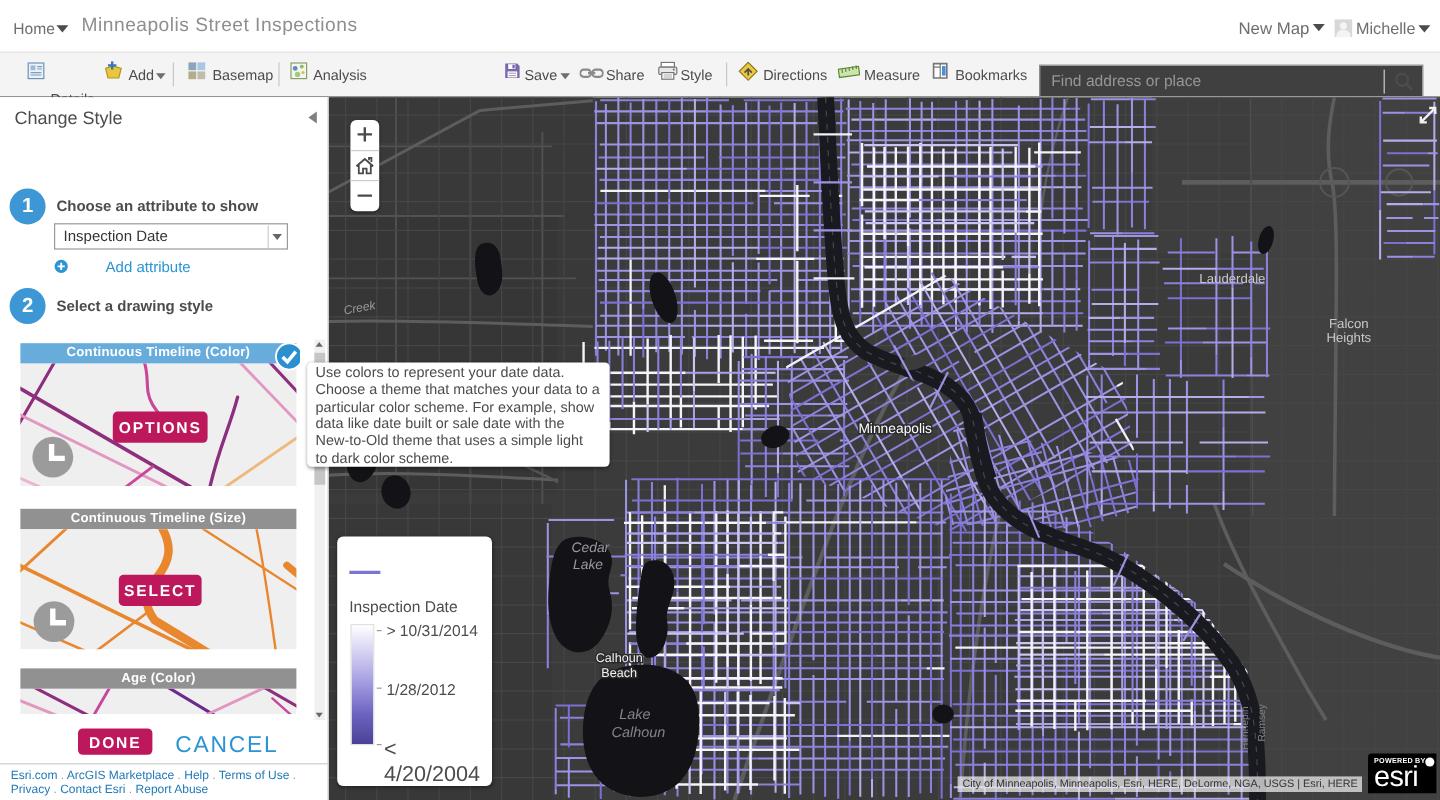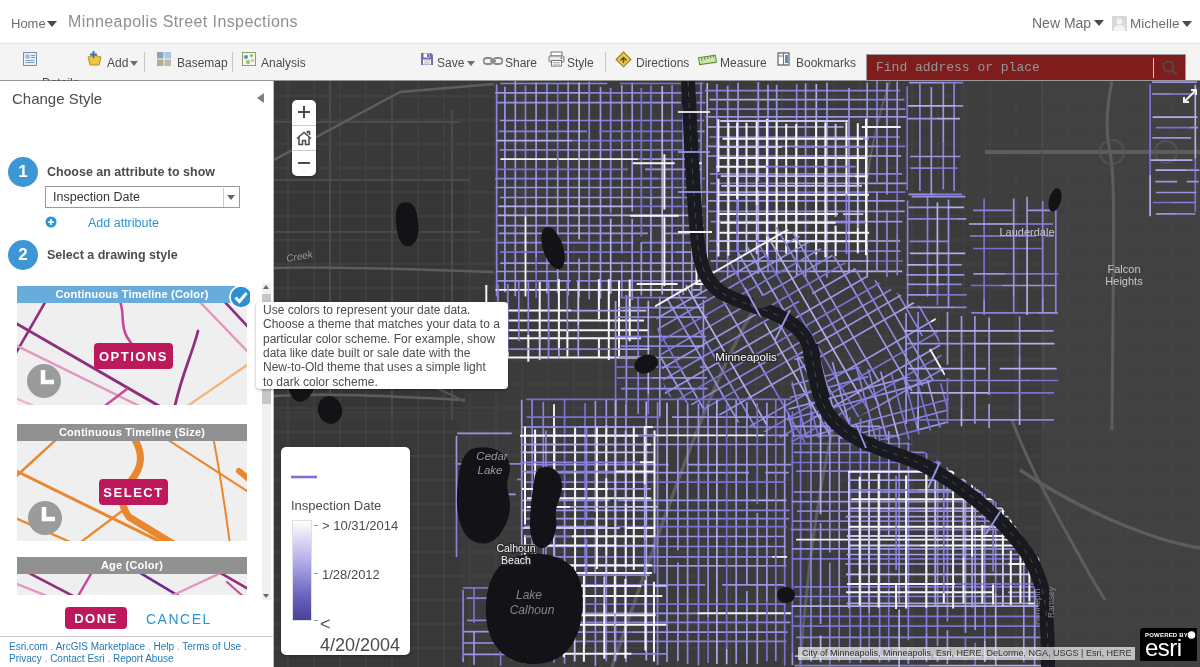--- a/index.html
+++ b/index.html
@@ -94,21 +94,21 @@
           <path d="M2 2 H13 V14 H2 Z" fill="#fff" stroke="#777" stroke-width="1.4"></path>
           <path d="M7.5 2 V14 M2 5 H7.5" stroke="#777" stroke-width="1"></path>
           <rect x="9" y="4" width="3" height="8" fill="#4a90d9"></rect>
         </svg></div>
       <div class="tlab" style="left:796px;">Bookmarks</div>
       <div style="position:absolute;top:17px;width:0;height:0;border-left:4.5px solid transparent;border-right:4.5px solid transparent;border-top:5px solid #6e6e6e;left:130px;"></div>
       <div style="position:absolute;top:17px;width:0;height:0;border-left:4.5px solid transparent;border-right:4.5px solid transparent;border-top:5px solid #6e6e6e;left:467px;"></div>
       <div class="tsep" style="left:144px;"></div>
       <div class="tsep" style="left:232px;"></div>
       <div class="tsep" style="left:605px;"></div>
-      <div style="position:absolute;left:866px;top:10px;width:320px;height:27px;background:#7f1d1d;border:1px solid #999;font-family:Liberation Mono, monospace;">
+      <div style="position:absolute;left:866px;top:10px;width:320px;height:27px;background:#404040;border:1px solid #999;">
 <span style="position:absolute;left:9px;top:5px;font-size:13px;color:#969696;">Find address or place</span>
 <div style="position:absolute;right:31px;top:3px;width:1px;height:20px;background:#ccc;"></div>
 <svg style="position:absolute;right:6px;top:4px;" width="18" height="18">
           <circle cx="7.5" cy="7.5" r="5" fill="none" stroke="#4c4c4c" stroke-width="1.8"></circle>
           <path d="M11.2 11.2 L16 16" stroke="#4c4c4c" stroke-width="2.2"></path>
         </svg>
 </div>
     </div>
     <svg id="map" width="926" height="586" viewBox="274 81 926 586" style="position:absolute;left:274px;top:81px;">
 <defs>
@@ -427,21 +427,21 @@
             <path d="M17 7 V19 H28" stroke="#fff" stroke-width="4.5" fill="none"></path>
           </svg>
         </div>
       </div>
       <div style="position:absolute;left:262px;top:202px;width:9px;height:317px;background:#f0f0f0;">
 <div style="position:absolute;left:1px;top:2px;width:0;height:0;border-left:3.5px solid transparent;border-right:3.5px solid transparent;border-bottom:4.5px solid #666;"></div>
 <div style="position:absolute;left:0;top:11px;width:9px;height:110px;background:#c6c6c6;"></div>
 <div style="position:absolute;left:1px;bottom:2px;width:0;height:0;border-left:3.5px solid transparent;border-right:3.5px solid transparent;border-top:4.5px solid #666;"></div>
 </div>
       <div class="cbtn" style="left:65px;top:526px;width:62px;height:22px;font-size:13px;">DONE</div>
-      <div style="position:absolute;left:146px;top:530px;font-size:14px;letter-spacing:1.5px;color:#2a94d4;">CANCEL</div>
+      <div style="position:absolute;left:146px;top:530px;font-size:19px;letter-spacing:1.5px;color:#2a94d4;">CANCEL</div>
       <div style="position:absolute;left:0;top:555px;width:274px;height:1px;background:#ccc;"></div>
       <div style="position:absolute;left:9px;top:560px;width:264px;font-size:10px;line-height:11.5px;"><span style="color:#217ab8;">Esri.com</span> <span style="color:#999;">.</span> <span style="color:#217ab8;">ArcGIS Marketplace</span> <span style="color:#999;">.</span> <span style="color:#217ab8;">Help</span> <span style="color:#999;">.</span> <span style="color:#217ab8;">Terms of Use</span> <span style="color:#999;">.</span><br><span style="color:#217ab8;">Privacy</span> <span style="color:#999;">.</span> <span style="color:#217ab8;">Contact Esri</span> <span style="color:#999;">.</span> <span style="color:#217ab8;">Report Abuse</span></div>
     </div>
     <div style="position:absolute;left:292px;top:100px;width:24px;height:76px;background:#fff;border-radius:5px;box-shadow:0 1px 2px rgba(0,0,0,0.3);">
 <div style="position:absolute;left:0;top:25px;width:24px;height:1px;background:#ccc;"></div>
 <div style="position:absolute;left:0;top:50px;width:24px;height:1px;background:#ccc;"></div>
 <svg width="24" height="24" style="position:absolute;top:0;left:0;">
         <path d="M12 6v12M6 12h12" stroke="#4a4a4a" stroke-width="2"></path>
       </svg>
 <svg width="24" height="24" style="position:absolute;top:26px;left:0;">

